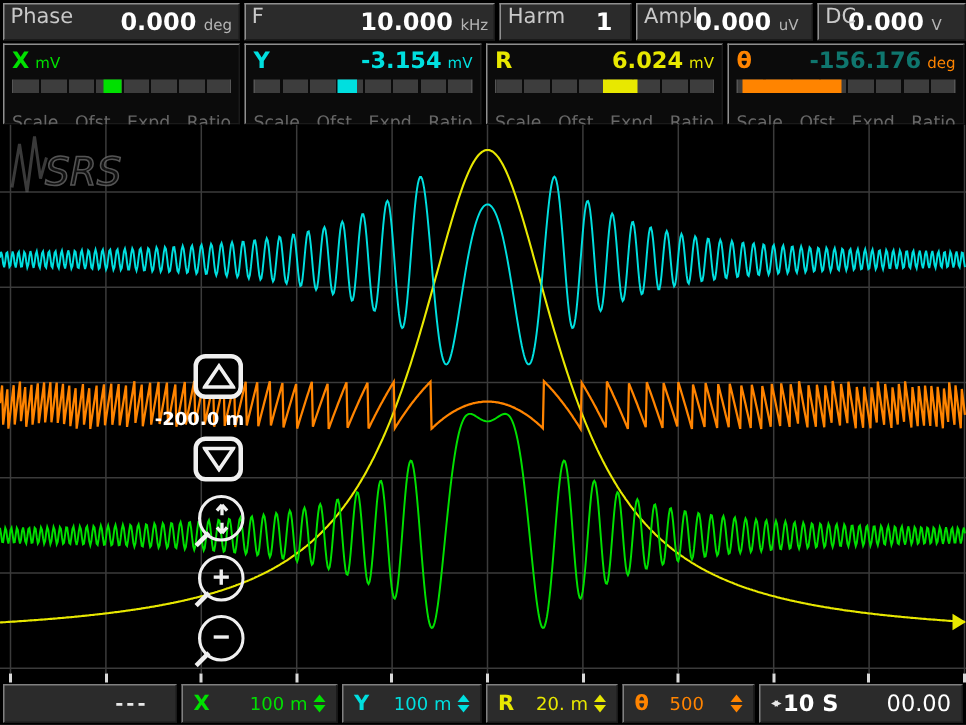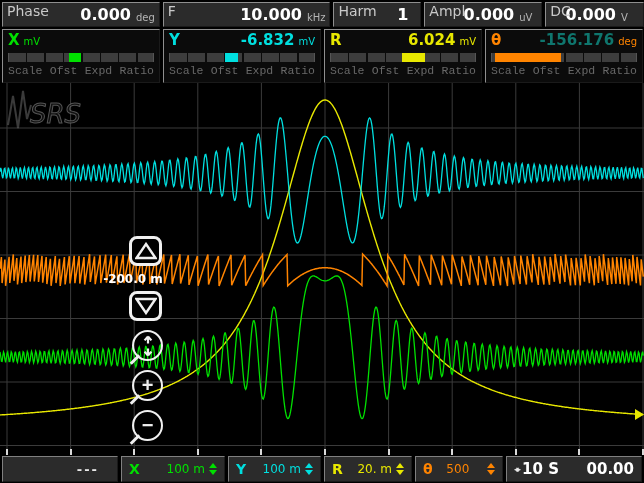--- a/index.html
+++ b/index.html
@@ -32,21 +32,21 @@
   .chead{display:flex;align-items:baseline;height:18px;}
   .cletter{font-size:15px;font-weight:bold;}
   .cval{flex:1;text-align:right;font-size:15px;font-weight:bold;}
   .cunit{font-size:10px;margin-left:4px;}
   .track{
     position:relative;margin-top:4px;height:9px;
     background:repeating-linear-gradient(to right,#3d3d3d 0 17px,#0b0b0b 17px 18.4px);
     border-left:1px solid #555;border-right:1px solid #555;
   }
   .ind{position:absolute;top:0;height:100%;}
-  .tabs{display:flex;justify-content:space-between;margin-top:2px;font-size:11.5px;color:#686868;font-family:Liberation Mono, monospace;}
+  .tabs{display:flex;justify-content:space-between;margin-top:12px;font-size:11.5px;color:#686868;}
   
   .plot{position:relative;width:644px;height:366px;margin-top:0;background:#000;}
   .plot svg.main{position:absolute;left:0;top:0;}
   .plot button{
     position:absolute;margin:0;padding:0;background:transparent;border:none;
     color:#f0f0f0;cursor:pointer;
   }
   .sqbtn{
     width:33px;height:30px;border:3px solid #f0f0f0 !important;border-radius:8px;
     background:#000 !important;display:flex;align-items:center;justify-content:center;
@@ -85,21 +85,21 @@
   .seg.s0{width:104px}.seg.s1{width:93px}.seg.s2{width:88px}.seg.s3{width:88px}
   .seg.time{flex:1;margin-right:2px;color:#fff;}
   .sletter{font-size:14px;font-weight:bold;}
   .sval{font-size:12px;margin-right:4px;}
   .ud{display:inline-flex;flex-direction:column;gap:2px;}
   .ud i{width:0;height:0;border-left:4px solid transparent;border-right:4px solid transparent;}
   .ud .up{border-bottom:5px solid currentColor;}
   .ud .dn{border-top:5px solid currentColor;}
   .lr{font-size:9px;letter-spacing:-2px;margin-right:3px;color:#e8e8e8;}
   .tspan{font-size:15px;font-weight:bold;}
-  .tclock{font-size:15px;font-weight:bold;}
+  .tclock{font-size:15px;font-weight:normal;}
 </style>
 </head>
 <body>
 
 <div class="screen">
 
   <div class="top-bar">
     <div class="info p-phase">
       <span class="ilabel">Phase</span>
       <span class="ival">0.000</span>
@@ -139,21 +139,21 @@
       <div class="tabs">
         <span>Scale</span>
         <span>Ofst</span>
         <span>Expd</span>
         <span>Ratio</span>
       </div>
     </div>
     <div class="chan">
       <div class="chead">
         <span class="cletter" style="color: rgb(0, 223, 223);">Y</span>
-        <span class="cval" style="color: rgb(0, 223, 223);">-6.832</span>
+        <span class="cval" style="color: rgb(0, 223, 223);">-3.154</span>
         <span class="cunit" style="color: rgb(0, 223, 223);">mV</span>
       </div>
       <div class="track">
           <div class="ind" style="background: rgb(0, 223, 223); left: 38%; width: 9%;"></div>
         </div>
       <div class="tabs">
         <span>Scale</span>
         <span>Ofst</span>
         <span>Expd</span>
         <span>Ratio</span>

